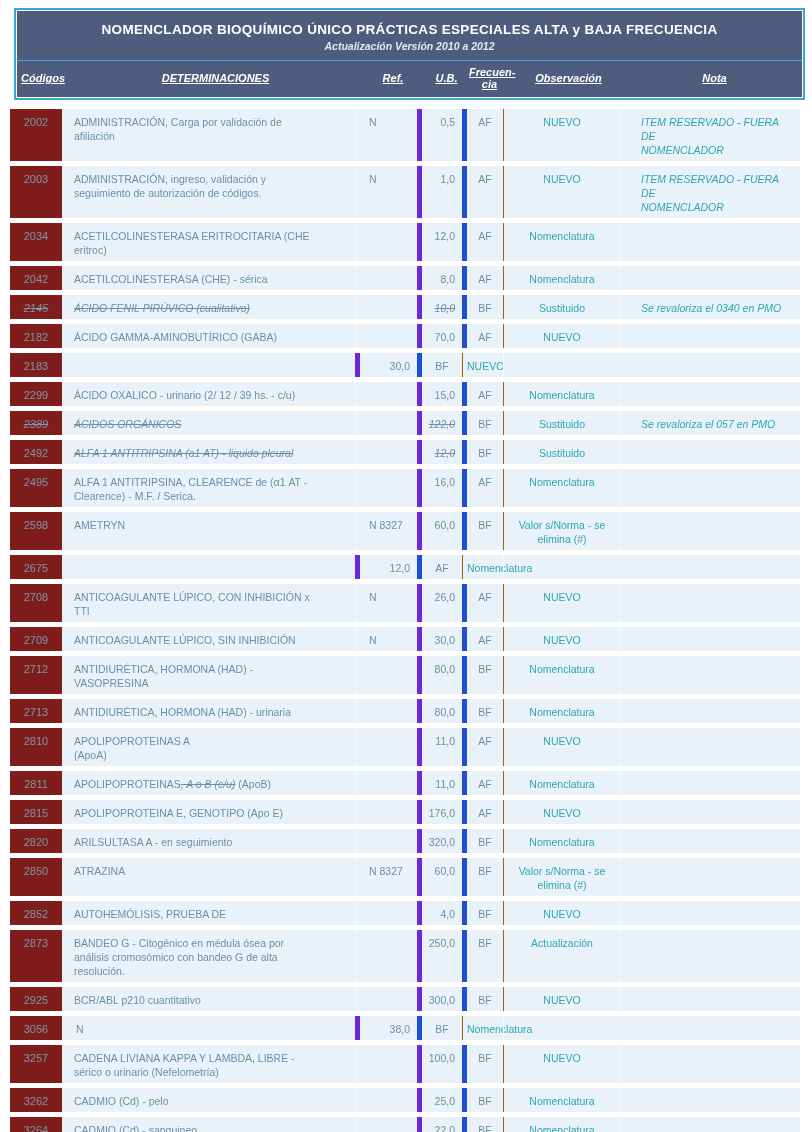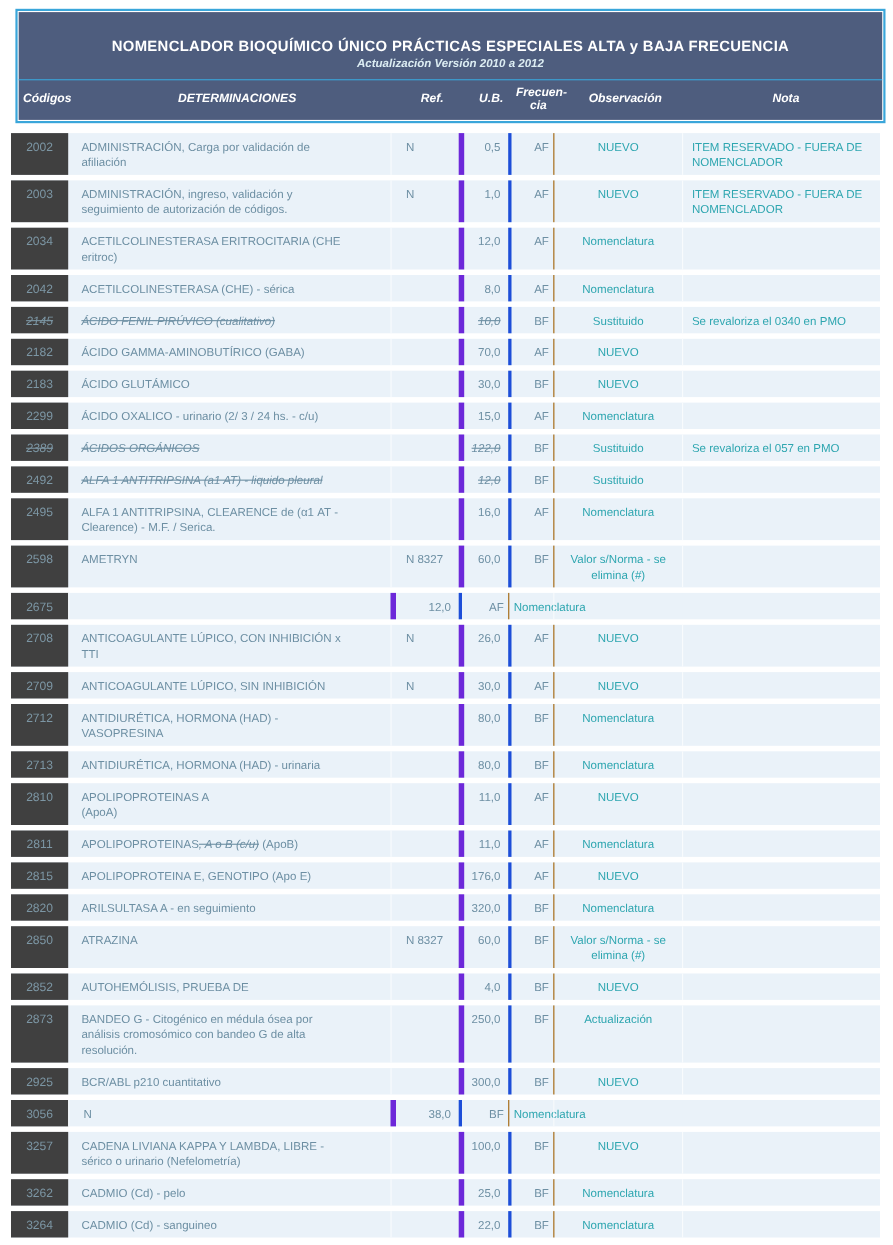--- a/index.html
+++ b/index.html
@@ -31,21 +31,20 @@
   .title-area {
     text-align: center;
     padding: 11px 12px 8px 12px;
     border-bottom: 1px solid #3aa6da;
   }
   .doc-title {
     font-size: 13.5px;
     font-weight: bold;
     letter-spacing: 0.3px;
     color: #ffffff;
-    margin-top: 12px;
   }
   .doc-subtitle {
     margin-top: 3px;
     font-size: 10.5px;
     font-weight: bold;
     font-style: italic;
     color: #dcedf3;
   }
   .colheads {
     display: grid;
@@ -55,51 +54,52 @@
     padding: 2px 0 4px 0;
   }
   .colhead {
     font-size: 11px;
     font-weight: bold;
     font-style: italic;
     text-align: center;
     color: #ffffff;
     white-space: pre-line;
     line-height: 12px;
+    text-decoration: underline;
   }
 
   
   .table {
     margin: 9px 12px 0 10px;
   }
   .row {
     display: grid;
     grid-template-columns: 52px 293px 62px 45px 41px 117px 1fr;
     background: #eaf2f9;
     margin-bottom: 5px;
   }
   .cell {
     font-size: 10.5px;
     line-height: 14px;
     padding: 6px 4px 4px 4px;
     color: #6d8fa3;
     white-space: pre-line;
   }
   .code {
-    background: #404040;
+    background: #7f1d1d;
     text-align: center;
     color: #7c96a4;
     font-size: 11px;
   }
   .det  { padding-left: 12px; padding-right: 6px; }
   .ref  { text-align: left; padding-left: 13px; border-left: 1px solid #f8fbfd; }
   .ub   { text-align: right; padding-right: 7px; border-left: 5px solid #6d28d9; }
-  .frec { text-align: right; border-left: 3px solid #1d4ed8; }
+  .frec { text-align: center; border-left: 5px solid #1d4ed8; }
   .obs  { text-align: center; color: #2ea6b0; border-left: 1px solid #a16207; }
-  .nota { color: #2ea6b0; padding-left: 8px; border-left: 1px solid #f8fbfd; }
+  .nota { color: #2ea6b0; padding-left: 20px; border-left: 1px solid #f8fbfd; font-style: italic; }
   .strike { text-decoration: line-through; font-style: italic; }
 </style>
 </head>
 <body>
 
 <div class="page">
 
   <div class="header-frame">
     <div class="header-band">
       <div class="title-area">
@@ -180,31 +180,30 @@
       <div class="cell det">ÁCIDO GAMMA-AMINOBUTÍRICO (GABA)</div>
       <div class="cell ref"></div>
       <div class="cell ub">70,0</div>
       <div class="cell frec">AF</div>
       <div class="cell obs">NUEVO</div>
       <div class="cell nota"></div>
     </div>
 
     <div class="row">
       <div class="cell code">2183</div>
-      <div class="cell det">ÁCIDO GLUTÁMICO</div>
       <div class="cell ref"></div>
       <div class="cell ub">30,0</div>
       <div class="cell frec">BF</div>
       <div class="cell obs">NUEVO</div>
       <div class="cell nota"></div>
     </div>
 
     <div class="row">
       <div class="cell code">2299</div>
-      <div class="cell det">ÁCIDO OXALICO - urinario  (2/ 3 / 24 hs. - c/u)</div>
+      <div class="cell det">ÁCIDO OXALICO - urinario  (2/ 12 / 39 hs. - c/u)</div>
       <div class="cell ref"></div>
       <div class="cell ub">15,0</div>
       <div class="cell frec">AF</div>
       <div class="cell obs">Nomenclatura</div>
       <div class="cell nota"></div>
     </div>
 
     <div class="row">
       <div class="cell code strike">2389</div>
       <div class="cell det strike">ÁCIDOS ORGÁNICOS</div>

